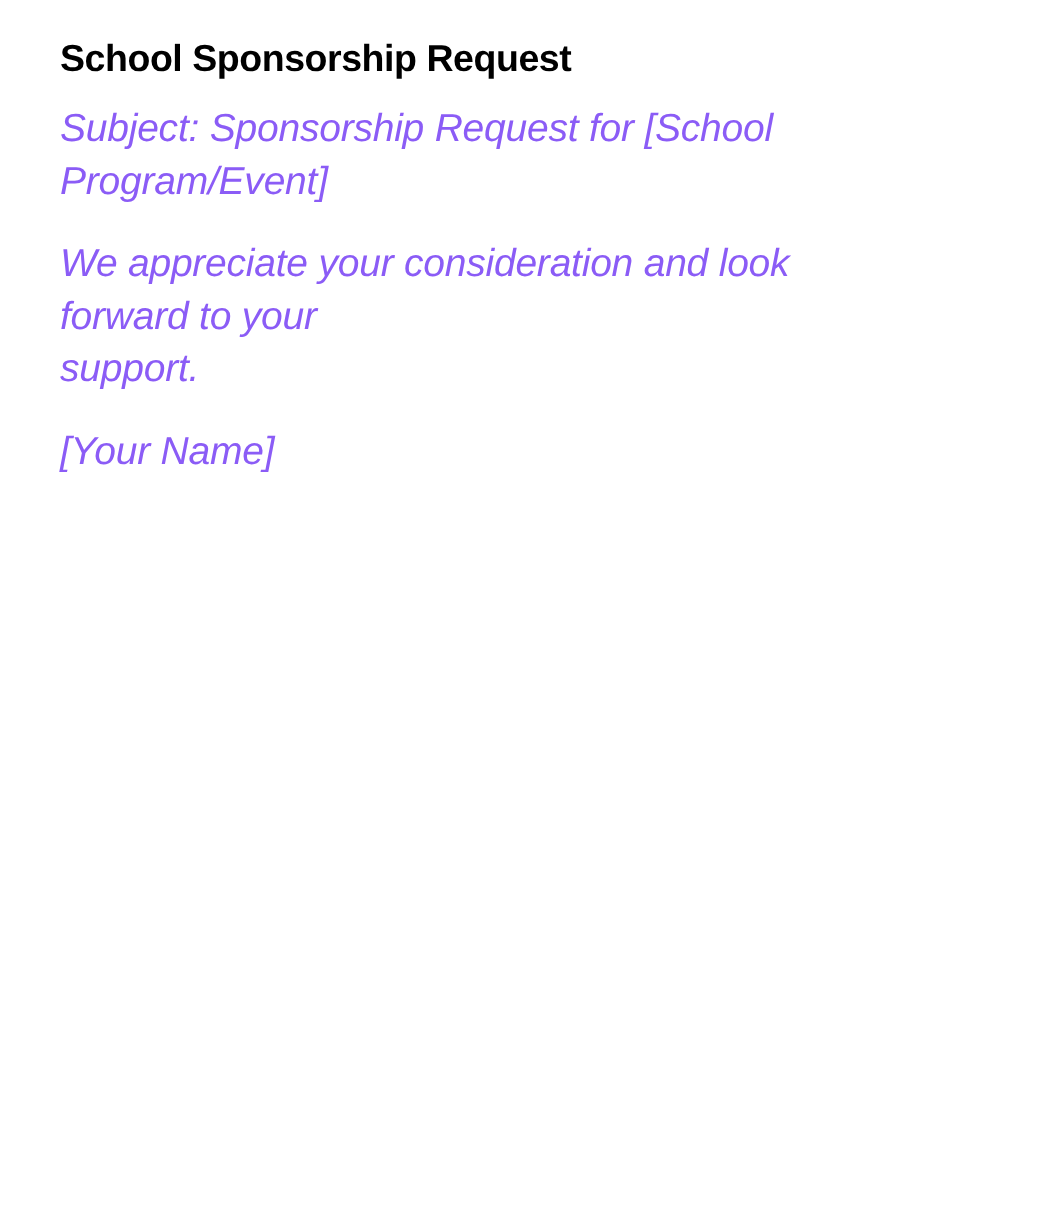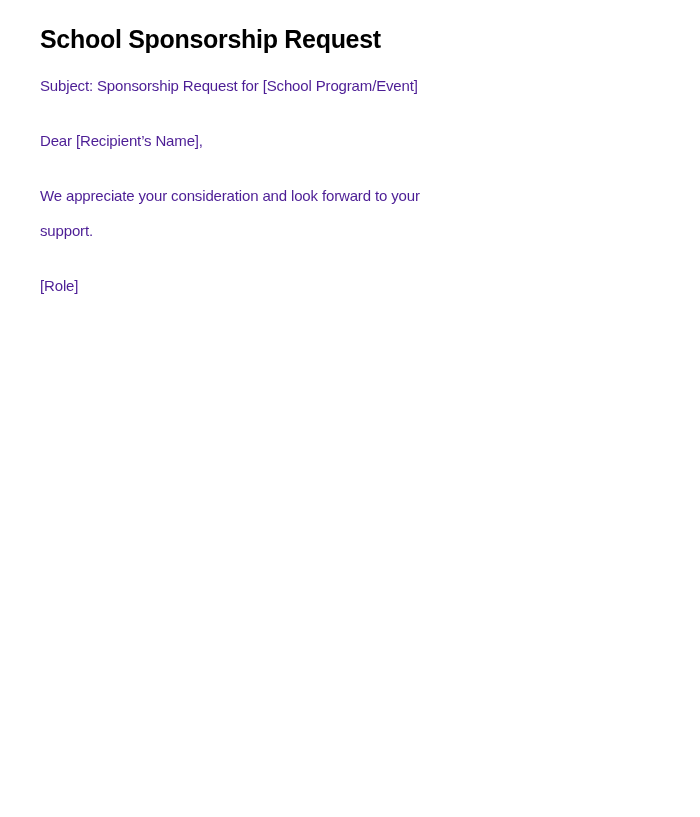--- a/index.html
+++ b/index.html
@@ -21,39 +21,39 @@
   .doc-title {
     margin: 0 0 14px 0;
     font-size: 25px;
     line-height: 30px;
     font-weight: 700;
     letter-spacing: -0.3px;
     color: #000000;
   }
   .doc p {
     margin: 0 0 20px 0;
-    font-size: 15px;
+    font-size: 26px;
     line-height: 35px;
     letter-spacing: -0.15px;
-    color: #4c1d95;
+    color: #8b5cf6;
     white-space: pre-line;
     max-width: 640px;
+    font-style: italic;
   }
 </style>
 </head>
 <body>
 
 <div class="doc">
   <h1 class="doc-title">School Sponsorship Request</h1>
 
   <p>Subject: Sponsorship Request for [School Program/Event]</p>
 
-  <p>Dear [Recipient’s Name],</p>
 
 
 
   <p>We appreciate your consideration and look forward to your
 support.</p>
 
 
+  <p>[Your Name]</p>
 
-  <p>[Role]</p>
 </div>
 
 </body></html>

